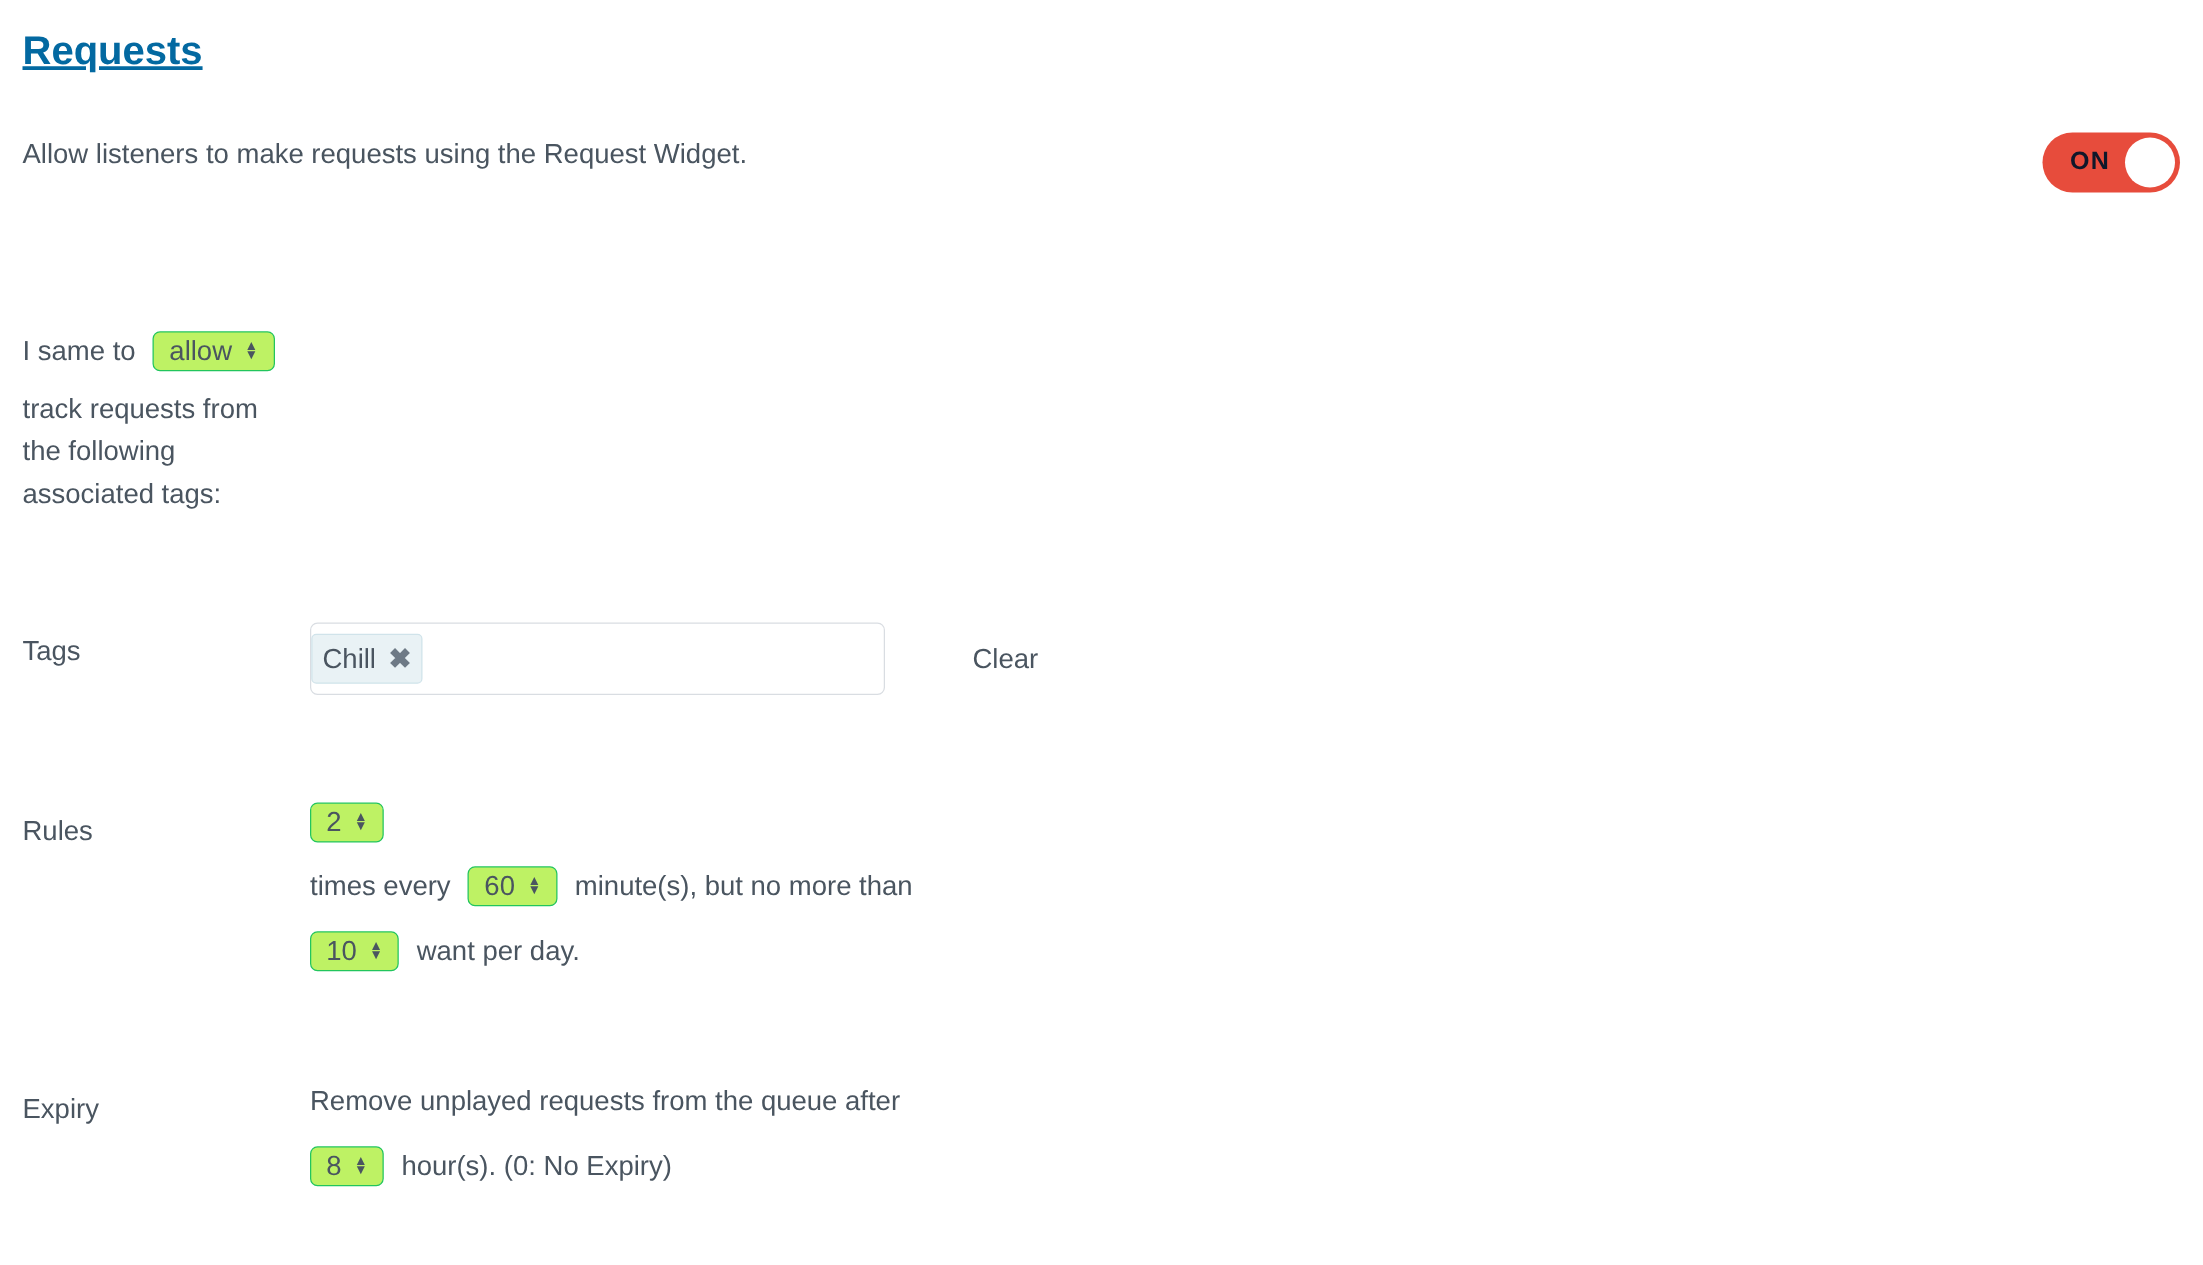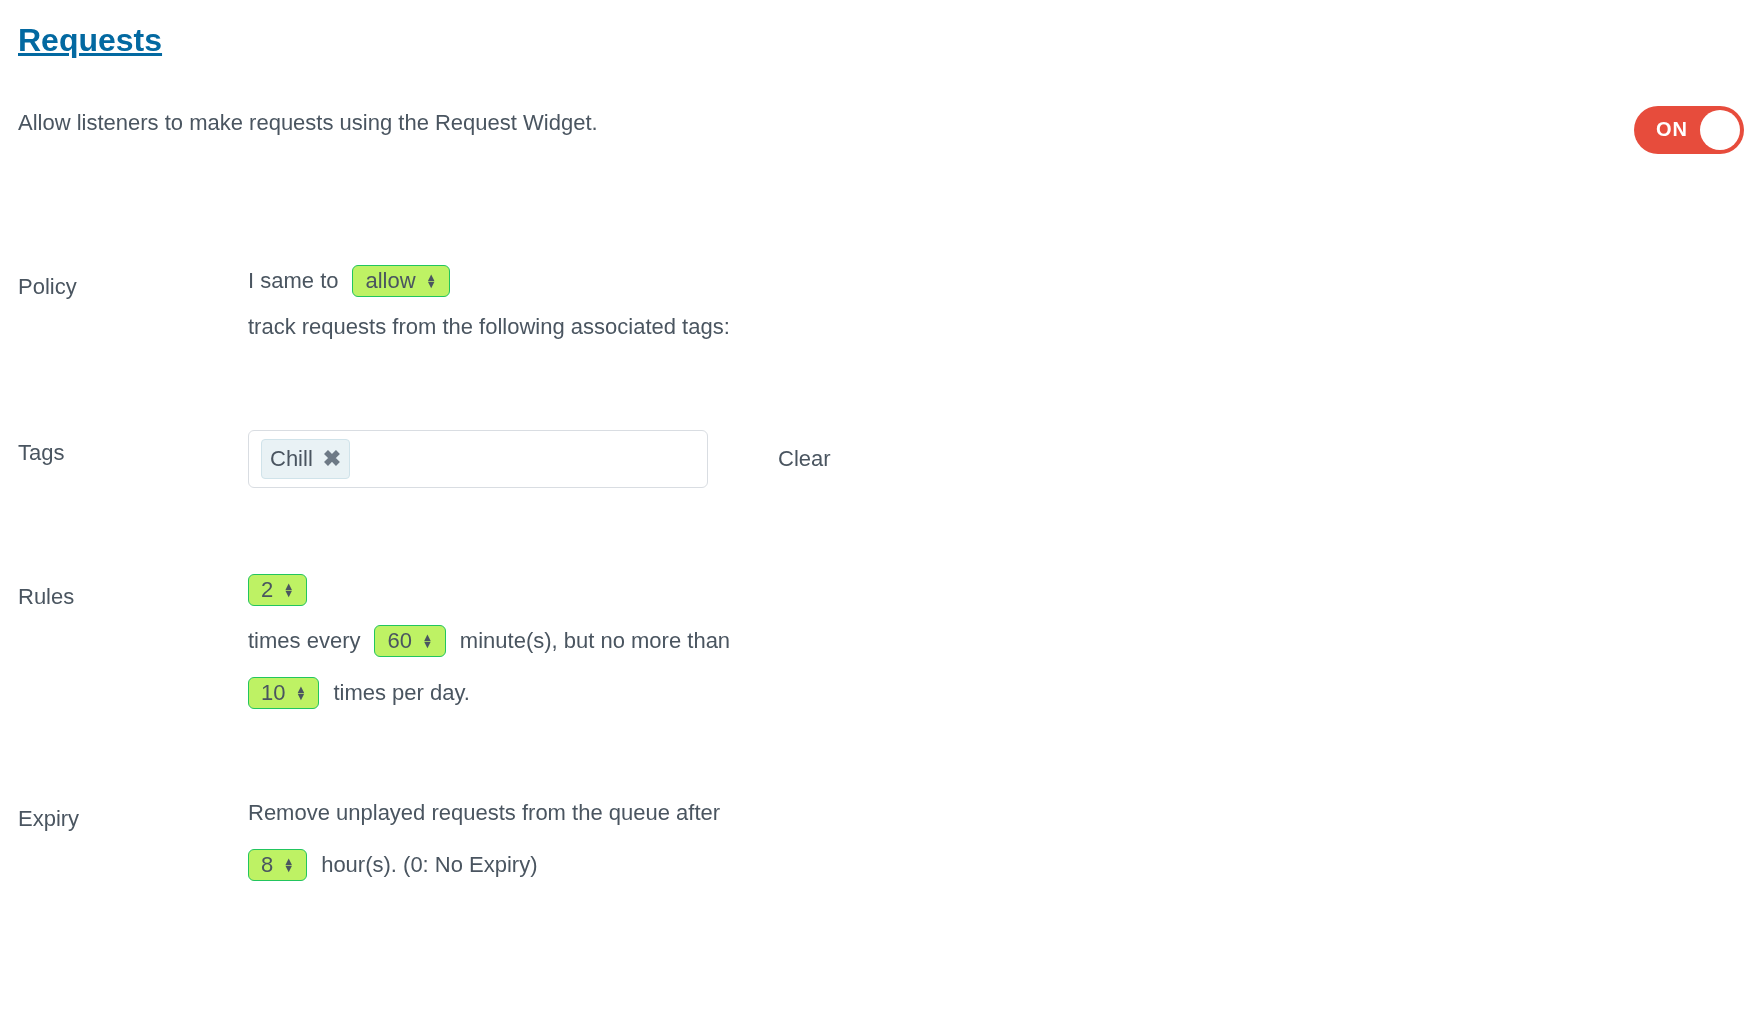--- a/index.html
+++ b/index.html
@@ -34,21 +34,21 @@
       position: relative;
       width: 110px;
       height: 48px;
       border-radius: 30px;
       background: #e74c3c;
       cursor: pointer;
       display: flex;
       align-items: center;
     }
     .toggle-label {
-      color: #ffffff;
+      color: #0f172a;
       font-weight: 600;
       font-size: 20px;
       position: absolute;
       left: 22px;
       letter-spacing: 1px;
     }
     .toggle-knob {
       position: absolute;
       right: 4px;
       top: 4px;
@@ -89,21 +89,21 @@
       display: flex; flex-direction: column; align-items: center; line-height: 7px; font-size: 11px;
     }
     .sel .carets span:first-child::before { content: "▲"; }
     .sel .carets span:last-child::before  { content: "▼"; }
 
     
     .tags-wrap { display: flex; align-items: center; gap: 70px; }
     .tags-input {
       display: flex; align-items: center; gap: 8px;
       border: 1px solid #d9dde2; border-radius: 6px;
-      padding: 8px 12px;
+      padding: 8px 0;
       width: 460px;
     }
     .tag-chip {
       display: inline-flex; align-items: center; gap: 10px;
       background: #e9f2f5;
       border: 1px solid #d0e3ea; border-radius: 4px;
       padding: 2px 8px; font-size: 22px;
     }
     .tag-chip .x {
       color: #6e7a86; cursor: pointer; font-weight: 700; font-size: 22px;
@@ -117,21 +117,20 @@
 
 <div class="top-row">
   <div class="description">Allow listeners to make requests using the Request Widget.</div>
   <div class="toggle">
     <span class="toggle-label">ON</span>
     <span class="toggle-knob"></span>
   </div>
 </div>
 
 <div class="field">
-  <div class="field-label">Policy</div>
   <div class="field-body">
     <div class="inline">
       <span>I same to</span>
       <span class="sel">
         <span class="val">allow</span>
         <span class="carets">
             <span></span>
             <span></span>
           </span>
       </span>
@@ -179,21 +178,21 @@
       <span>minute(s), but no more than</span>
     </div>
     <div class="inline rule-line">
       <span class="sel">
         <span class="val">10</span>
         <span class="carets">
             <span></span>
             <span></span>
           </span>
       </span>
-      <span>times per day.</span>
+      <span>want per day.</span>
     </div>
   </div>
 </div>
 
 <div class="field" style="margin-bottom: 32px;">
   <div class="field-label">Expiry</div>
   <div class="field-body">
     <div class="inline rule-line">
       <span>Remove unplayed requests from the queue after</span>
     </div>

